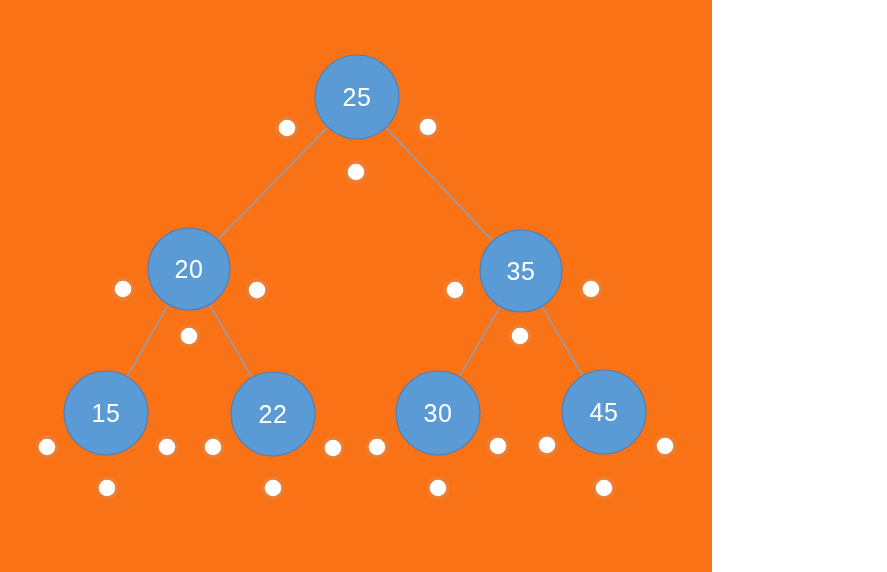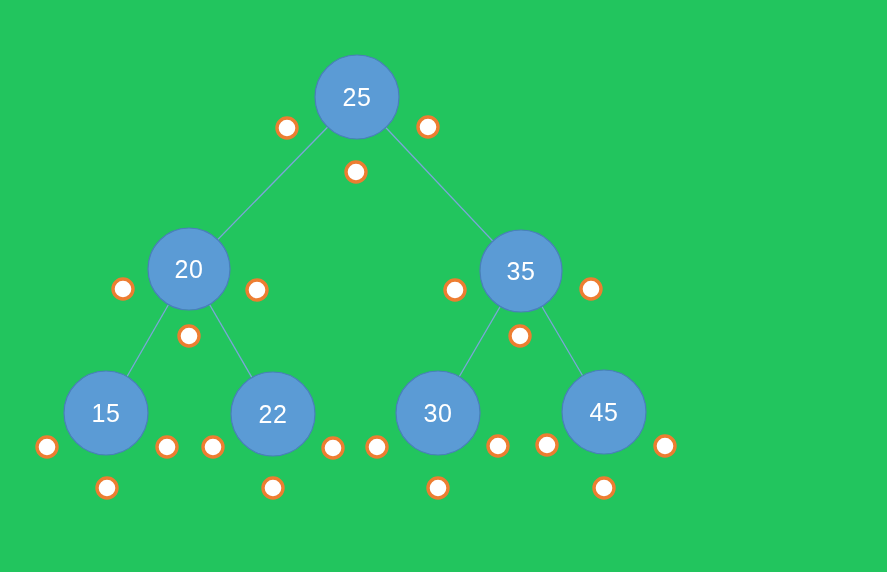--- a/index.html
+++ b/index.html
@@ -3,23 +3,23 @@
 <meta charset="utf-8">
 <style>
   html, body {
     margin: 0;
     padding: 0;
     background: #ffffff;
     font-family: "Liberation Sans", sans-serif;
   }
   .page {
     position: relative;
-    width: 887px;
+    width: 712px;
     height: 572px;
-    background: #22c55e;
+    background: #f97316;
     overflow: hidden;
   }
   svg { display: block; }
   .edge {
     stroke-width: 1.3;
     fill: none;
   }
   .node-circle {
     stroke-width: 1.2;
   }

